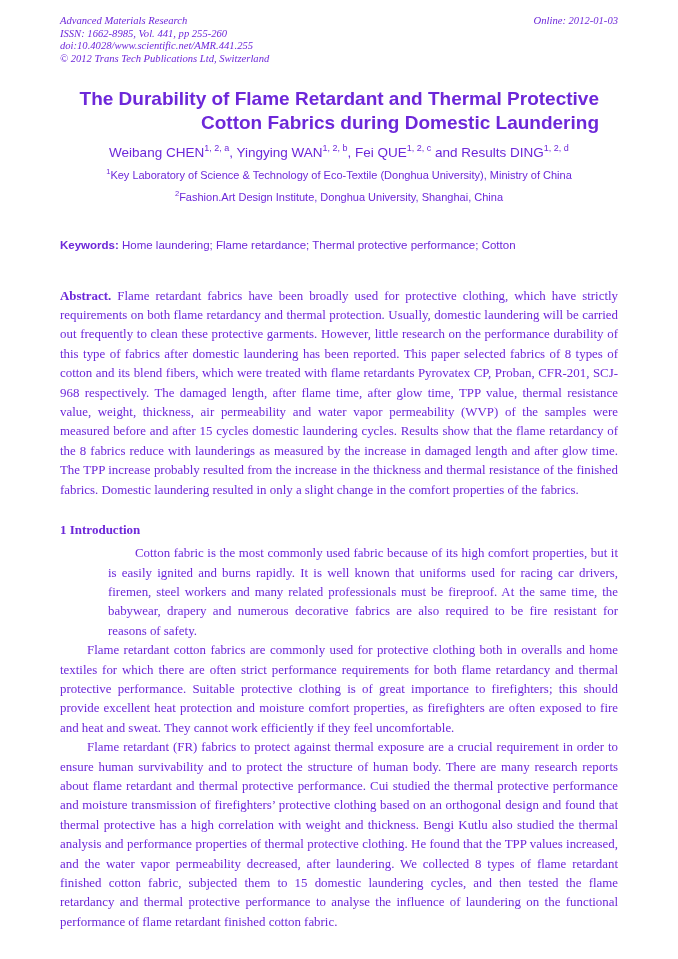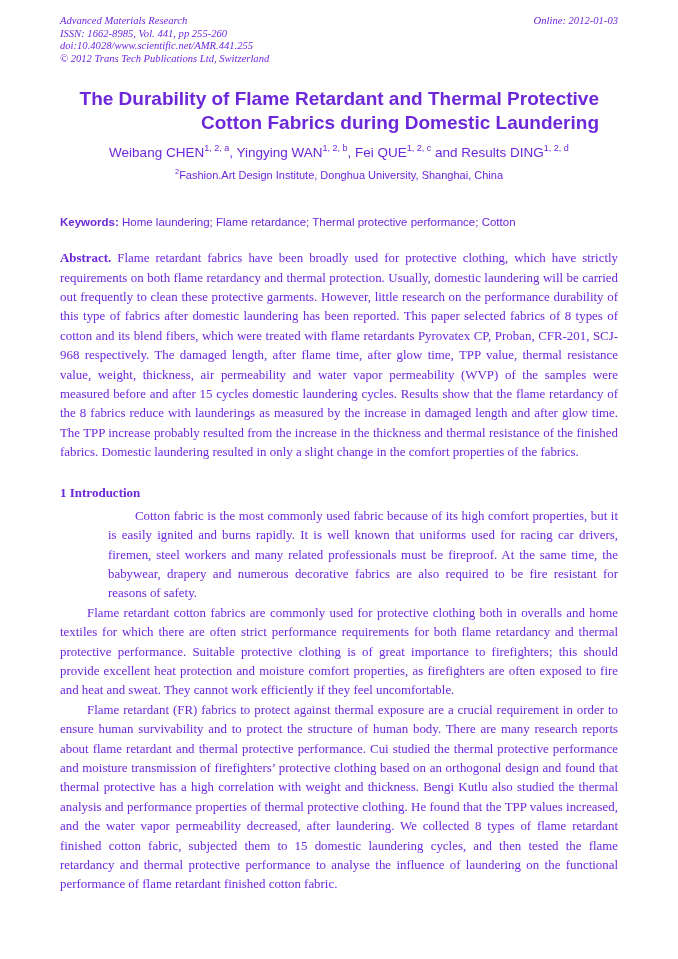--- a/index.html
+++ b/index.html
@@ -62,21 +62,21 @@
     font-size: 11.5px;
     margin-top: 34px;
   }
   .keywords b { font-weight: bold; }
 
   
   .abstract {
     font-size: 12.9px;
     line-height: 19.4px;
     text-align: justify;
-    margin-top: 21px;
+    margin-top: 36px;
   }
   .abstract b { font-weight: bold; }
   .section-heading {
     font-weight: bold;
     font-size: 13px;
     margin-top: 22px;
   }
   .para {
     font-size: 12.9px;
     line-height: 19.4px;
@@ -98,20 +98,21 @@
       <div>doi:10.4028/www.scientific.net/AMR.441.255</div>
       <div>© 2012 Trans Tech Publications Ltd, Switzerland</div>
     </div>
     <div class="right">Online: 2012-01-03</div>
   </div>
 
   <div class="title">The Durability of Flame Retardant and Thermal Protective Cotton Fabrics during Domestic Laundering</div>
 
   <div class="authors"><span>Weibang CHEN</span><sup>1, 2, a</sup><span>, Yingying WAN</span><sup>1, 2, b</sup><span>, Fei QUE</span><sup>1, 2, c</sup><span> and Results DING</span><sup>1, 2, d</sup></div>
 
+  <div class="affil affil-1"><sup>1</sup><span>Key Laboratory of Science &amp; Technology of Eco-Textile (Donghua University), Ministry of China</span></div>
   <div class="affil"><sup>2</sup><span>Fashion.Art Design Institute, Donghua University, Shanghai, China</span></div>
 
 
   <div class="keywords">
     <b>Keywords:</b><span> Home laundering; Flame retardance; Thermal protective performance; Cotton</span>
   </div>
 
   <div class="abstract">
     <b>Abstract.</b><span> Flame retardant fabrics have been broadly used for protective clothing, which have strictly requirements on both flame retardancy and thermal protection. Usually, domestic laundering will be carried out frequently to clean these protective garments. However, little research on the performance durability of this type of fabrics after domestic laundering has been reported. This paper selected fabrics of 8 types of cotton and its blend fibers, which were treated with flame retardants Pyrovatex CP, Proban, CFR-201, SCJ-968 respectively. The damaged length, after flame time, after glow time, TPP value, thermal resistance value, weight, thickness, air permeability and water vapor permeability (WVP) of the samples were measured before and after 15 cycles domestic laundering cycles. Results show that the flame retardancy of the 8 fabrics reduce with launderings as measured by the increase in damaged length and after glow time. The TPP increase probably resulted from the increase in the thickness and thermal resistance of the finished fabrics. Domestic laundering resulted in only a slight change in the comfort properties of the fabrics.</span>
   </div>

